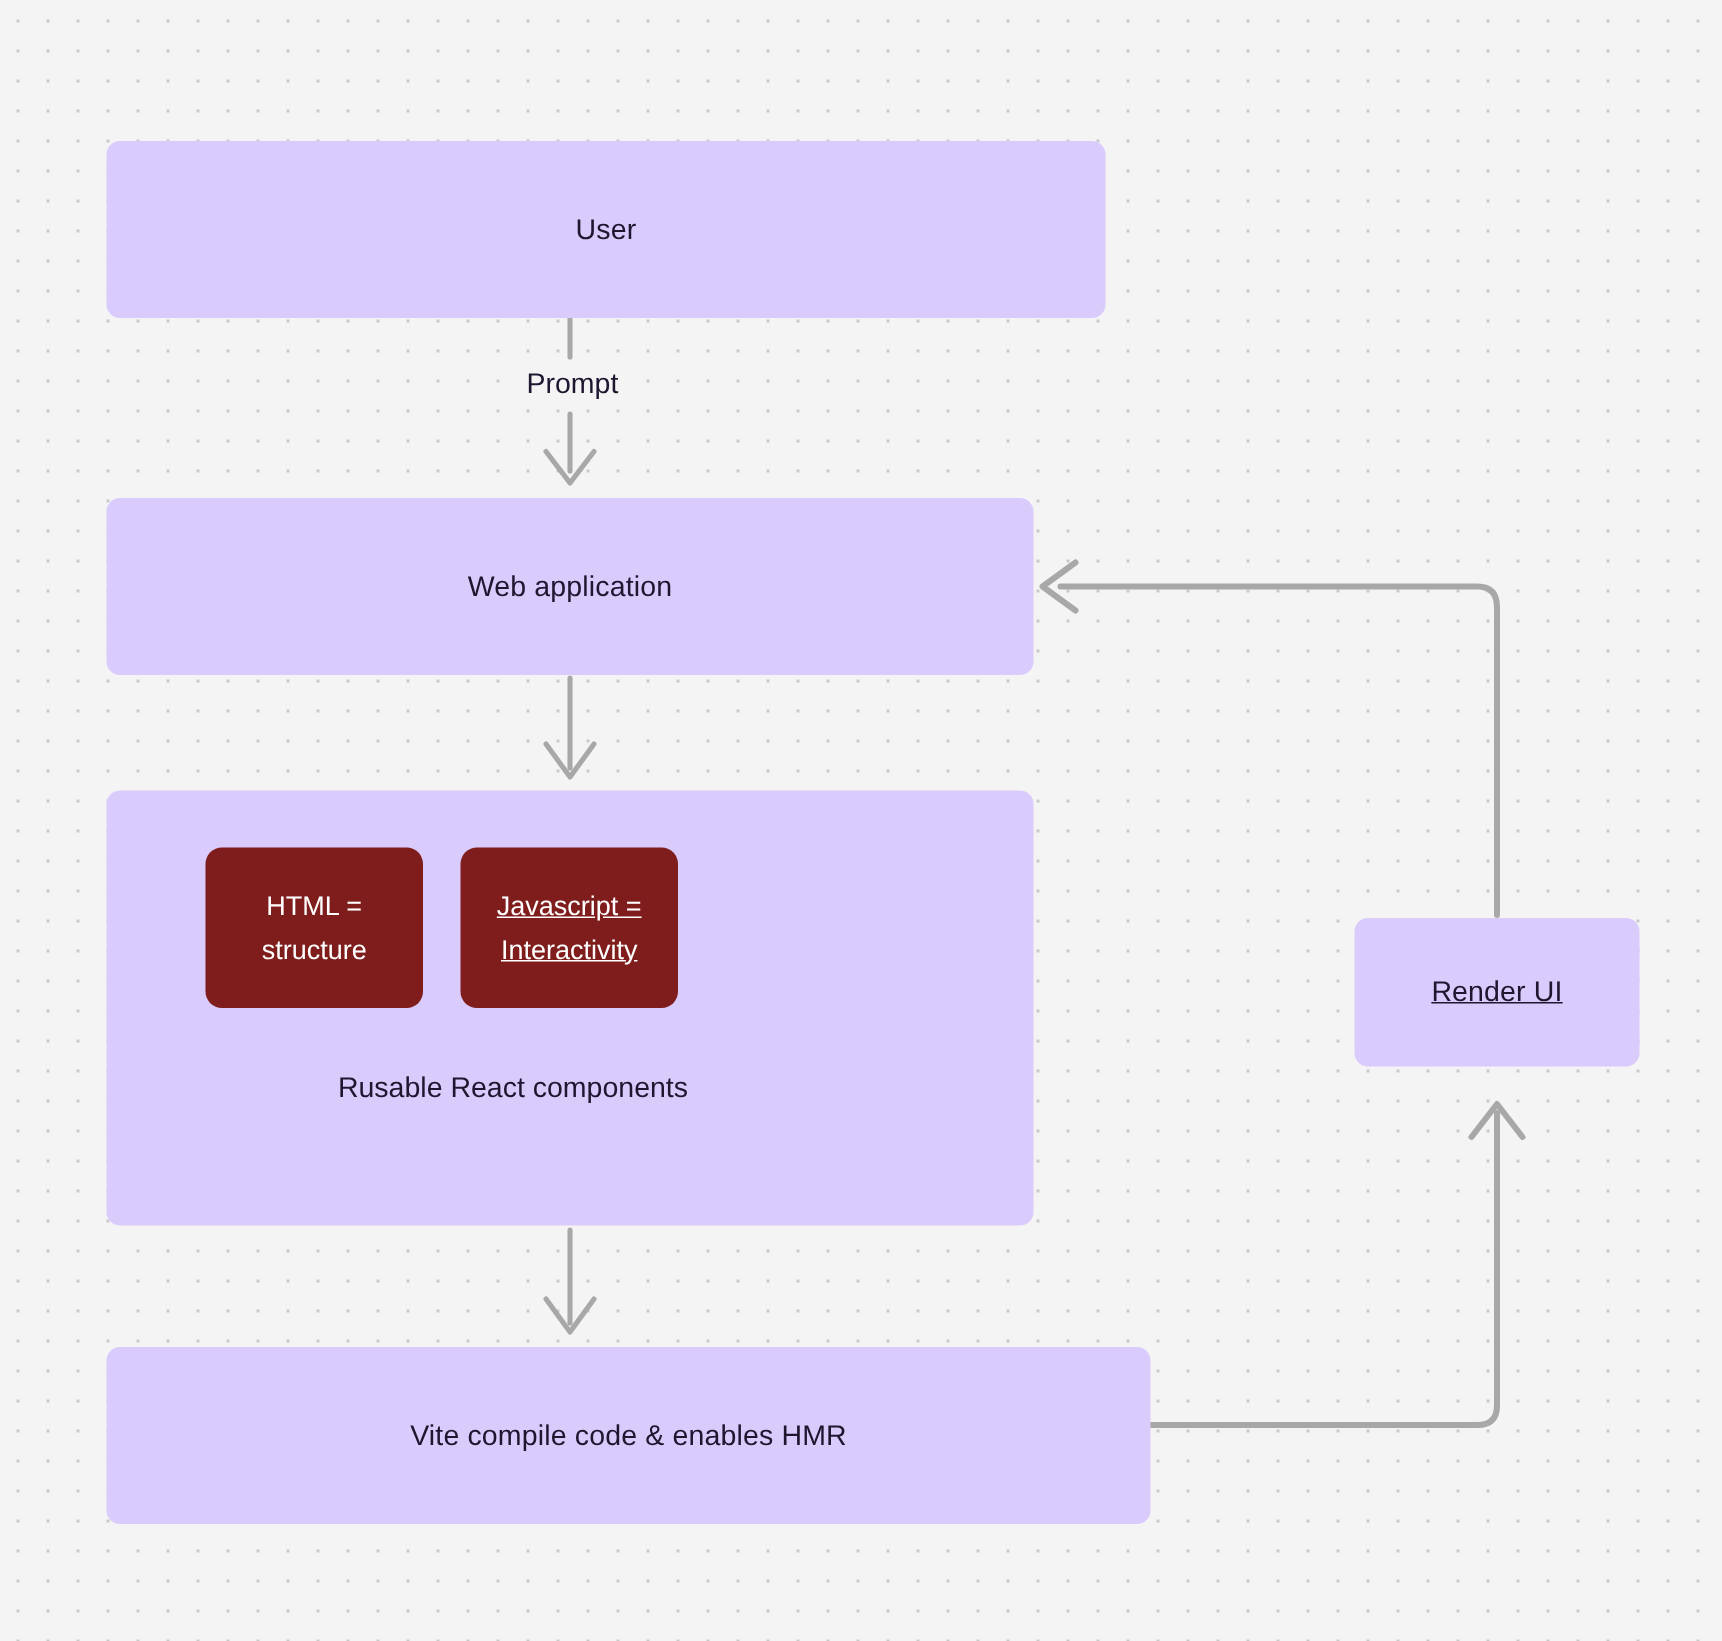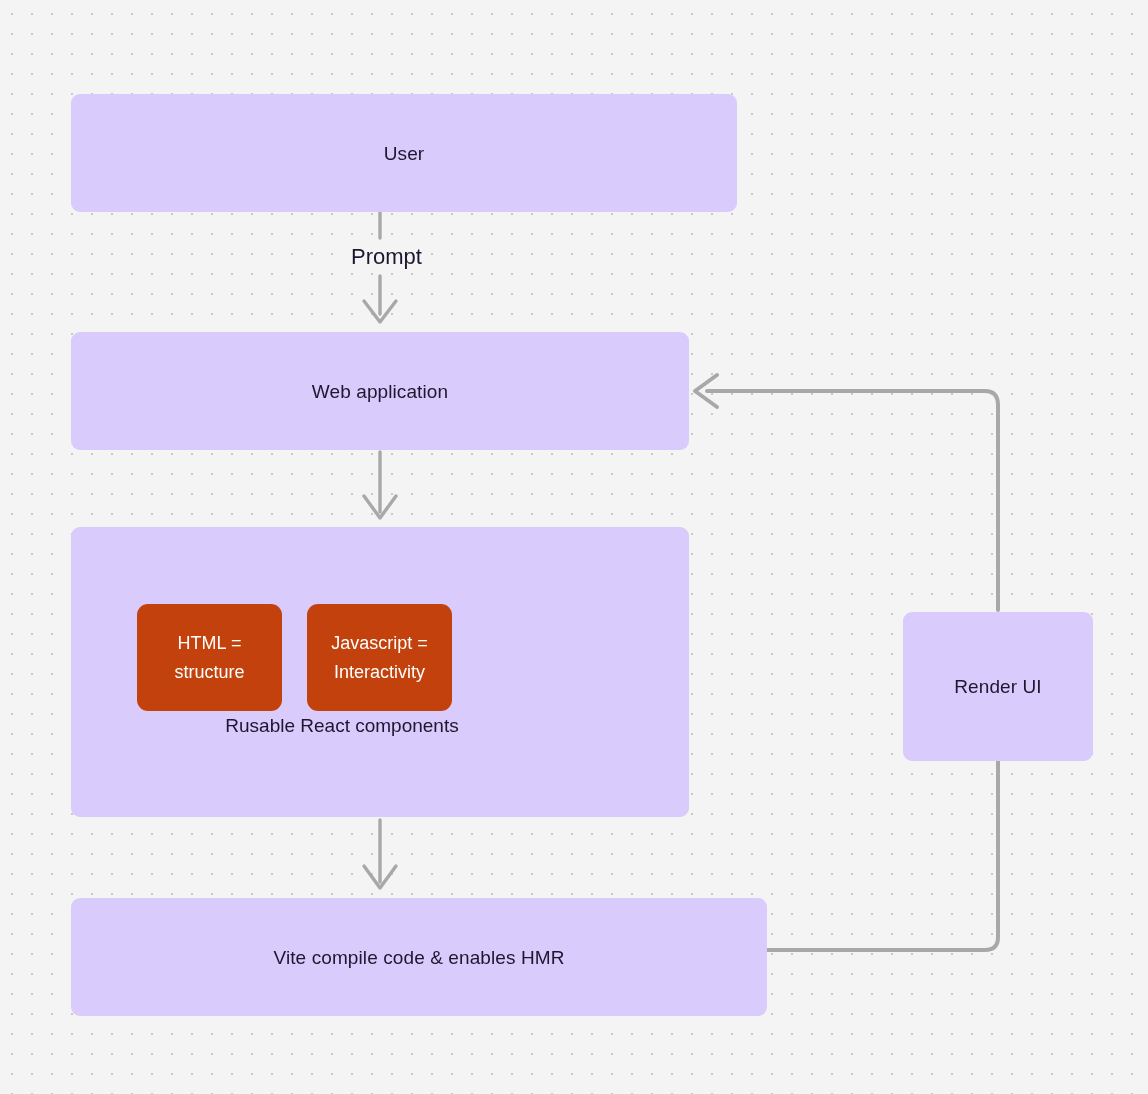--- a/index.html
+++ b/index.html
@@ -41,44 +41,43 @@
     display: flex;
     align-items: center;
     justify-content: center;
     text-align: center;
   }
   .node-lilac {
     background: #d9cbfb;
     color: #1f1630;
   }
   .node-violet {
-    background: #c2410c;
+    background: #7f1d1d;
     color: #ffffff;
     border-radius: 11px;
-    margin-top: 39px;
   }
   .node-label {
     font-size: 19px;
     line-height: 29px;
     letter-spacing: 0.1px;
     white-space: pre-line;
   }
   .node-label-sm {
     font-size: 18px;
     line-height: 29px;
     white-space: pre-line;
   }
 
   
   #node-user      { left: 71px;  top: 62px;  width: 666px; height: 118px; margin-top: 32px; }
   #node-webapp    { left: 71px;  top: 332px; width: 618px; height: 118px; }
   #node-react     { left: 71px;  top: 527px; width: 618px; height: 290px;
                     display: block; }
   #node-vite      { left: 71px;  top: 898px; width: 696px; height: 118px; }
-  #node-render    { left: 903px; top: 612px; width: 190px; height: 149px; }
+  #node-render    { left: 903px; top: 612px; width: 190px; height: 99px; text-decoration: underline; }
 
   
   #react-chips {
     position: absolute;
     left: 66px;
     top: 38px;
     width: 486px;
     display: flex;
     gap: 25px;
   }
@@ -93,21 +92,21 @@
     top: 188px;
     width: 542px;
     text-align: center;
     font-size: 19px;
     color: #1f1630;
   }
 
   
   .edge-label {
     position: absolute;
-    font-size: 22px;
+    font-size: 19px;
     color: #1f1630;
     background: #f4f4f4;
     padding: 0 7px;
     line-height: 24px;
     white-space: nowrap;
   }
   #label-prompt {
     left: 344px;
     top: 245px;
   }
@@ -158,21 +157,21 @@
   <div class="node node-lilac" id="node-react">
 
     <div id="react-chips">
 
       <div class="node node-violet chip" style="position:relative;left:auto;top:auto;">
         <span class="node-label-sm">HTML =
 structure</span>
       </div>
 
 
-      <div class="node node-violet chip" style="position:relative;left:auto;top:auto;">
+      <div class="node node-violet chip" style="position:relative;left:auto;top:auto;text-decoration:underline;">
         <span class="node-label-sm">Javascript =
 Interactivity</span>
       </div>
 
     </div>
 
     <div id="react-caption">Rusable React components</div>
   </div>
 
   <div class="node node-lilac" id="node-vite">

